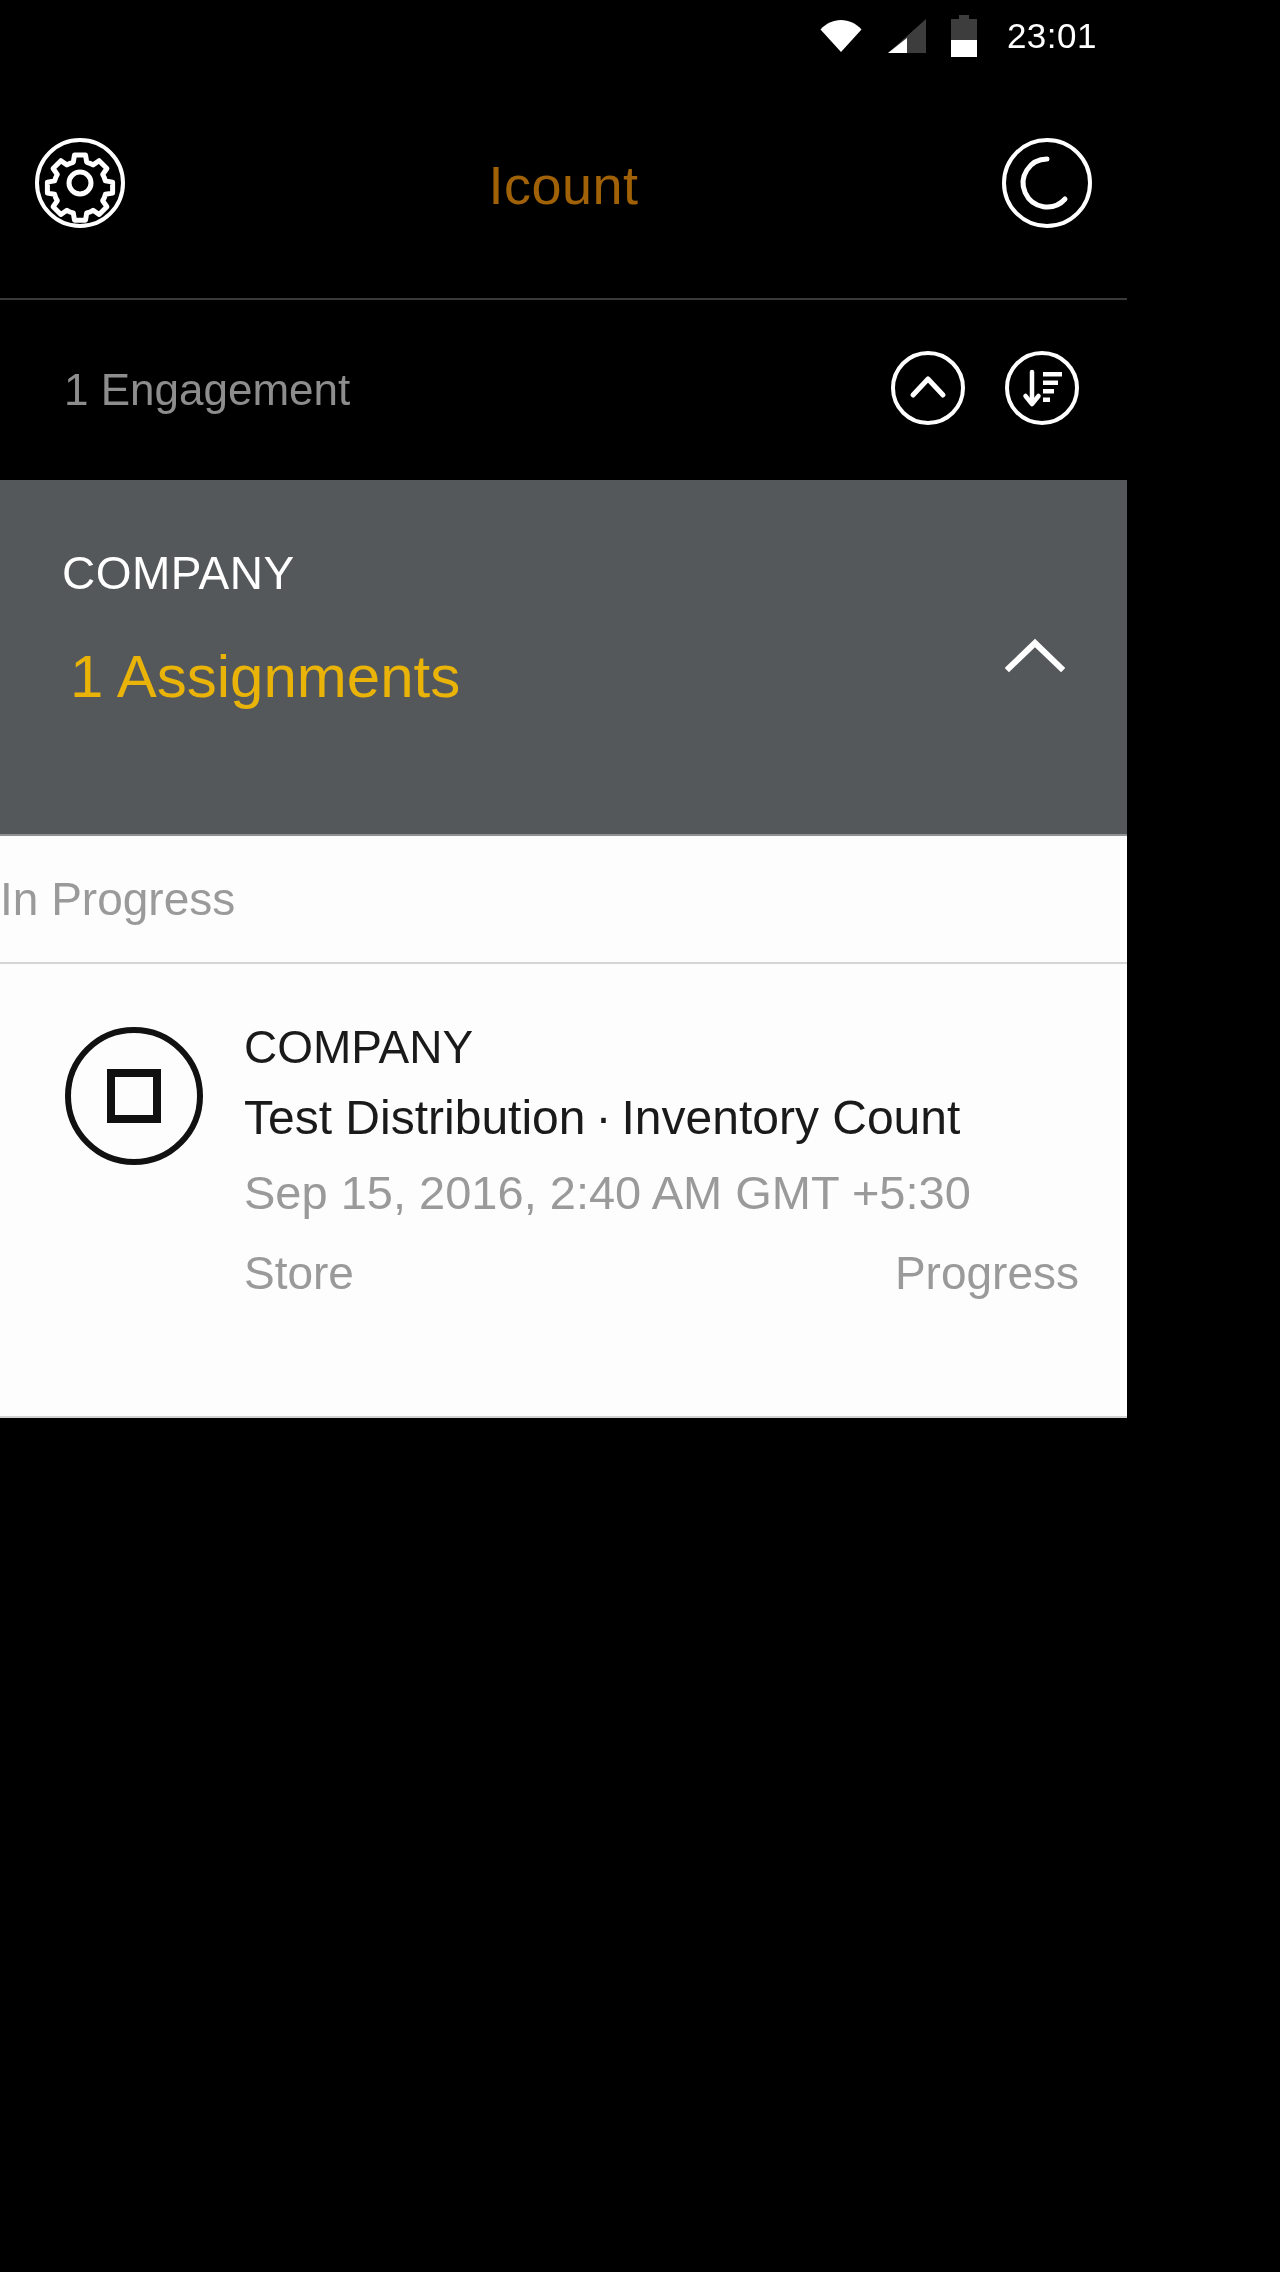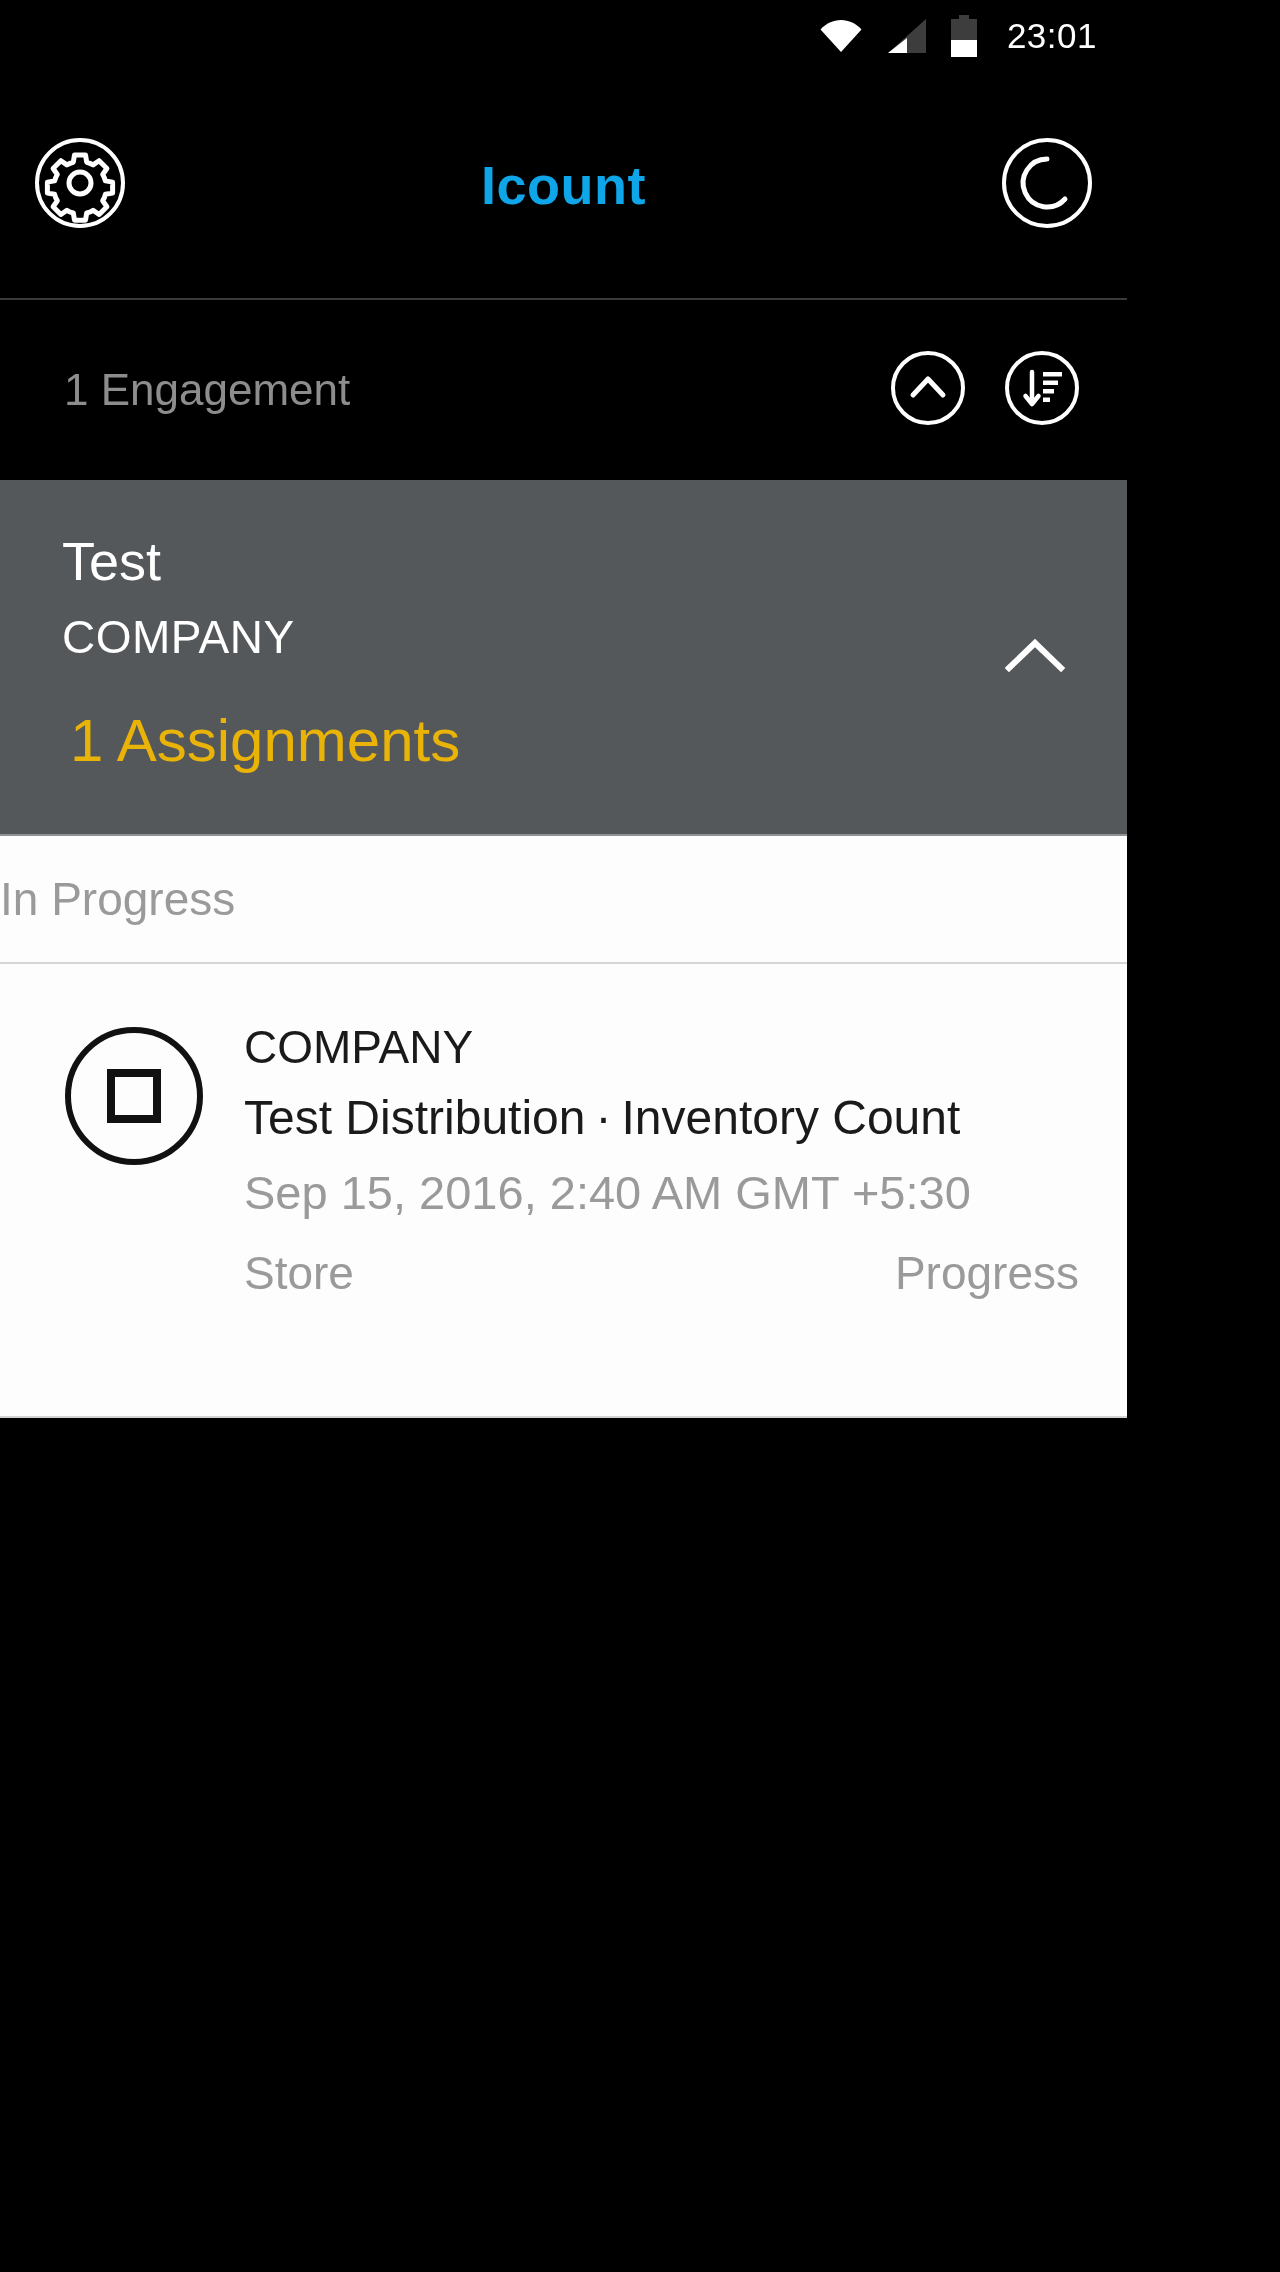--- a/index.html
+++ b/index.html
@@ -21,21 +21,21 @@
   .sb-time { color:#fff; font-size:35px; letter-spacing:0.5px; margin-left:6px; }
 
   
   .appbar {
     height:228px; flex:0 0 228px; background:#000;
     position:relative; display:flex; align-items:center;
     border-bottom:2px solid #3a3a3a;
   }
   .appbar-title {
     position:absolute; left:0; right:0; text-align:center;
-    color:#0ea5e9; font-size:54px; font-weight:700; letter-spacing:0.5px;
+    color:#a16207; font-size:54px; font-weight:400; letter-spacing:0.5px;
   }
   .icon-btn-left { margin-left:34px; }
   .icon-btn-right { margin-left:auto; margin-right:34px; }
 
   
   .eng-header {
     height:180px; flex:0 0 180px; background:#000;
     display:flex; align-items:center; padding:0 48px 0 64px;
   }
   .eng-count { color:#8d8d8d; font-size:44px; font-weight:400; }
@@ -138,21 +138,20 @@
           <rect x="38" y="21" width="19" height="4.5" fill="#ffffff"></rect>
           <rect x="38" y="29.5" width="15" height="4.5" fill="#ffffff"></rect>
           <rect x="38" y="38" width="11" height="4.5" fill="#ffffff"></rect>
           <rect x="38" y="46.5" width="7" height="4.5" fill="#ffffff"></rect>
         </svg>
       </span>
     </div>
   </div>
 
   <div class="eng-card">
-    <div class="eng-card-title">Test</div>
     <div class="eng-card-sub">COMPANY</div>
     <div class="eng-card-meta">1 Assignments</div>
     <span class="eng-card-chevron">
       <svg width="64" height="40" viewBox="0 0 64 40">
         <path d="M6 33 L32 8 L58 33" fill="none" stroke="#ffffff" stroke-width="6" stroke-linecap="square"></path>
       </svg>
     </span>
   </div>
 
   <div class="content">

